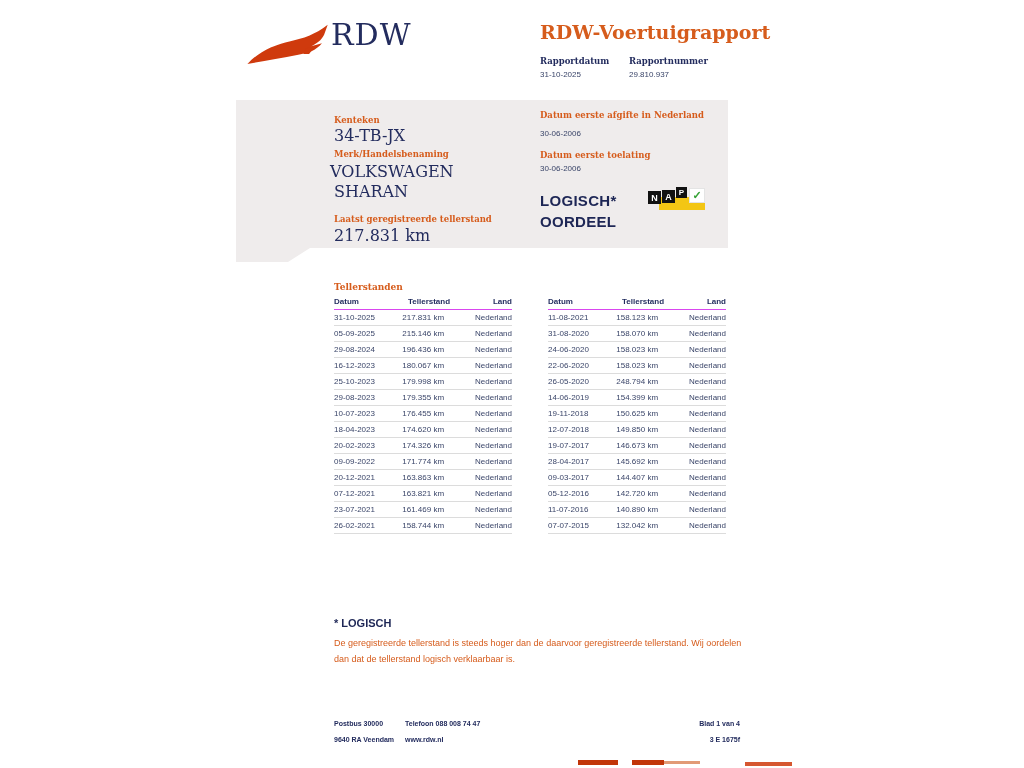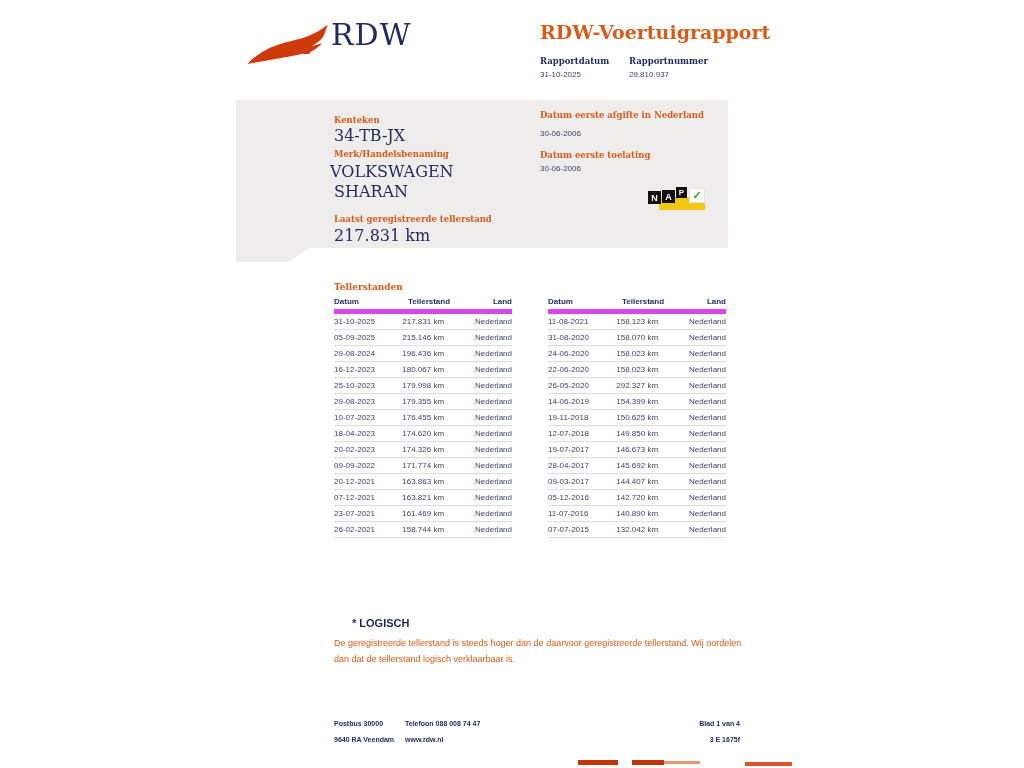--- a/index.html
+++ b/index.html
@@ -28,27 +28,27 @@
            font-weight:bold;font-size:9px;display:flex;align-items:center;justify-content:center;}
   .nap-check{position:absolute;width:14px;height:13px;background:#ffffff;color:#37a337;
              font-weight:bold;font-size:11px;display:flex;align-items:center;justify-content:center;border:1px solid #e4e4e4;}
 
   
   .section-title{left:334px;top:282px;font-family:"DejaVu Serif", serif;font-weight:bold;font-size:9px;color:#d65c1c;}
   .ttable{top:294px;width:178px;font-size:8px;color:#3a4569;}
   .ttable-left{left:334px;}
   .ttable-right{left:548px;}
   .trow{display:flex;align-items:center;height:15px;border-bottom:1px solid #dcdcdc;}
-  .thead{border-bottom:5px solid #d946ef;font-weight:bold;color:#1f2a5c;}
+  .thead{border-bottom:1px solid #d946ef;font-weight:bold;color:#1f2a5c;}
   .c0{width:74px;}
   .c1{width:66px;}
   .c2{flex:1;text-align:right;margin-left:12px;}
 
   
-  .fn-head{left:352px;top:617px;font-weight:bold;font-size:11px;color:#1d2655;}
+  .fn-head{left:334px;top:617px;font-weight:bold;font-size:11px;color:#1d2655;}
   .fn-text{left:334px;top:635px;width:412px;font-size:9px;line-height:16px;color:#d65c1c;}
 
   
   .foot{font-weight:bold;font-size:7px;color:#232c5e;line-height:16px;}
   .foot-right{text-align:right;}
 
   
   .bar{position:absolute;}
 </style>
 </head>
@@ -78,20 +78,24 @@
   <div class="abs bigval" style="left:330px;top:162px;">VOLKSWAGEN</div>
   <div class="abs bigval" style="left:334px;top:182px;">SHARAN</div>
   <div class="abs olabel" style="left:334px;top:214px;text-align:right;">Laatst geregistreerde tellerstand</div>
   <div class="abs bigval" style="left:334px;top:226px;">217.831 km</div>
 
   <div class="abs olabel" style="left:540px;top:110px;">Datum eerste afgifte in Nederland</div>
   <div class="abs smval" style="left:540px;top:129px;">30-06-2006</div>
   <div class="abs olabel" style="left:540px;top:150px;">Datum eerste toelating</div>
   <div class="abs smval" style="left:540px;top:164px;">30-06-2006</div>
 
+  <div class="abs oordeel" style="left:540px;top:190px;">
+    <div>LOGISCH*</div>
+    <div>OORDEEL</div>
+  </div>
 
   <div class="abs nap">
     <div class="nap-yellow"></div>
     <div class="nap-box" style="left:0;top:5px;">N</div>
     <div class="nap-box" style="left:14px;top:4px;">A</div>
     <div class="nap-box" style="left:28px;top:1px;width:11px;height:11px;font-size:8px;">P</div>
     <div class="nap-check" style="left:41px;top:2px;">✓</div>
   </div>
 
   <div class="abs section-title">Tellerstanden</div>
@@ -193,21 +197,21 @@
         <span class="c1">158.023 km</span>
         <span class="c2">Nederland</span>
       </div>
       <div class="trow">
         <span class="c0">22-06-2020</span>
         <span class="c1">158.023 km</span>
         <span class="c2">Nederland</span>
       </div>
       <div class="trow">
         <span class="c0">26-05-2020</span>
-        <span class="c1">292.327 km</span>
+        <span class="c1">248.794 km</span>
         <span class="c2">Nederland</span>
       </div>
       <div class="trow">
         <span class="c0">14-06-2019</span>
         <span class="c1">154.399 km</span>
         <span class="c2">Nederland</span>
       </div>
       <div class="trow">
         <span class="c0">19-11-2018</span>
         <span class="c1">150.625 km</span>

